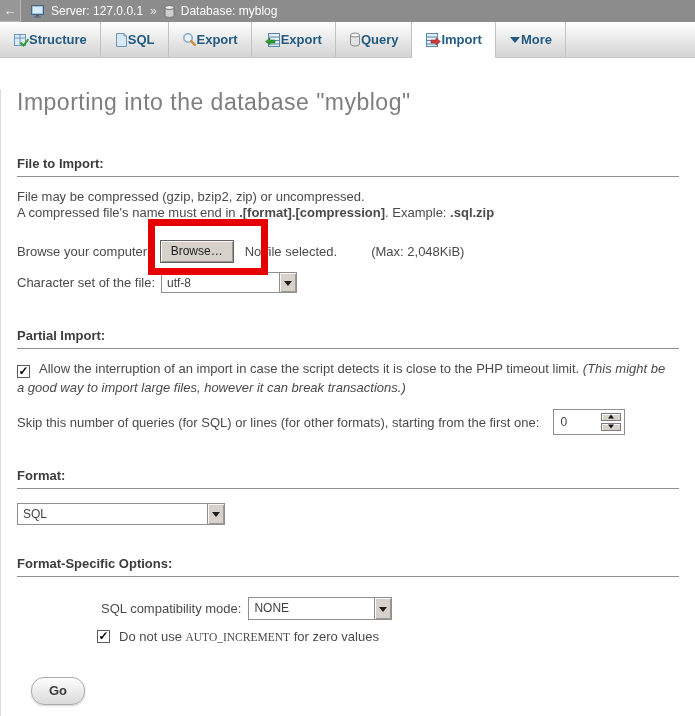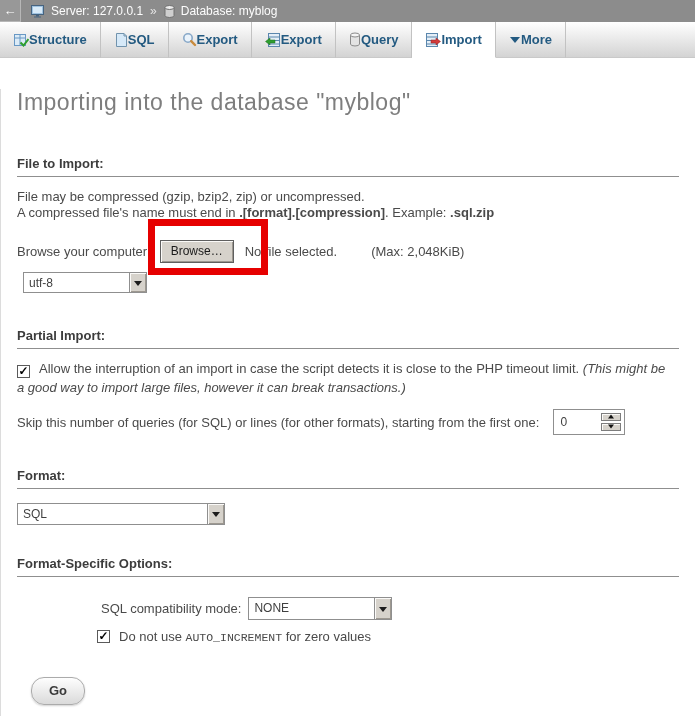--- a/index.html
+++ b/index.html
@@ -42,21 +42,21 @@
 
   .win-btn { font-family:"Liberation Sans",sans-serif; font-size:12px; color:#1a1a1a; background:#d6d2cb; border:1px solid #5f5f5f; box-shadow: inset 1px 1px 0 #fbfaf8, inset -1px -1px 0 #9d9890; padding:3px 10px 4px; margin-left:9px; cursor:pointer; }
   .nofile { margin-left:11px; }
   .maxnote { margin-left:34px; }
 
   
   .select { display:inline-flex; align-items:stretch; border:1px solid #8f8f8f; background:#fff; height:21px; cursor:pointer; }
   .select .val { flex:1; font-size:12px; color:#3f3f3f; padding:3px 5px 0; white-space:nowrap; overflow:hidden; }
   .select .arrow-btn { width:17px; background:#d6d2cb; border-left:1px solid #8f8f8f; box-shadow: inset 1px 1px 0 #fbfaf8, inset -1px -1px 0 #9d9890; display:flex; align-items:center; justify-content:center; }
   .select .arrow-btn::after { content:""; width:0; height:0; border:4px solid transparent; border-top:5px solid #1d1d1d; margin-top:5px; }
-  .sel-charset { width:124px; margin-left:6px; }
+  .sel-charset { width:136px; margin-left:6px; }
   .sel-format { width:208px; height:22px; margin-top:14px; }
   .sel-compat { width:144px; height:23px; margin-left:7px; }
 
   
   .cbx { display:inline-block; width:13px; height:13px; background:#fff; border:1px solid #5a5a5a; font-size:12px; font-weight:bold; line-height:11px; text-align:center; color:#000; vertical-align:-2px; cursor:pointer; flex:0 0 13px; }
 
   .allow-para { margin-top:10px; font-size:13px; color:#4a4a4a; line-height:19px; padding-right:6px; }
   .allow-para .cbx { margin-right:9px; }
 
   .skip-row { margin-top:12px; }
@@ -64,21 +64,21 @@
   .spinner .spin-val { flex:1; font-size:12px; color:#3f3f3f; padding:5px 0 0 6px; }
   .spin-btns { width:26px; display:flex; flex-direction:column; gap:2px; padding:3px 3px; }
   .spin-b { flex:1; background:#d6d2cb; border:1px solid #7d7d7d; box-shadow: inset 1px 1px 0 #fbfaf8; position:relative; cursor:pointer; }
   .spin-b::after { content:""; position:absolute; left:50%; top:50%; transform:translate(-50%,-50%); width:0; height:0; border:3px solid transparent; }
   .spin-up::after { border-bottom:4px solid #111; margin-top:-2px; }
   .spin-down::after { border-top:4px solid #111; margin-top:1px; }
 
   .compat-row { margin-top:20px; padding-left:84px; }
   .zero-row { margin-top:9px; padding-left:80px; font-size:13px; color:#4a4a4a; display:flex; align-items:center; }
   .zero-row .cbx { margin-right:9px; }
-  .mono { font-family:Liberation Mono, monospace; font-size:11.5px; }
+  .mono { font-family:Liberation Serif, serif; font-size:11.5px; }
 
   .go-btn { margin:33px 0 0 14px; display:inline-block; padding:5px 17px 6px; border:1px solid #ababab; border-radius:13px; background:linear-gradient(to bottom,#fefefe,#dadada); font-size:13px; font-weight:bold; color:#3a3a3a; box-shadow:0 1px 2px rgba(0,0,0,0.18); cursor:pointer; }
 
   
   .highlight-rect { position:absolute; left:148px; top:219px; width:120px; height:56px; border:7px solid #e60000; z-index:9; pointer-events:none; }
 </style>
 </head>
 <body>
 
 <div class="screen">
@@ -193,20 +193,21 @@
     </div>
 
     <div class="row browse-row">
       <span>Browse your computer:</span>
       <button class="win-btn">Browse…</button>
       <span class="nofile">No file selected.</span>
       <span class="maxnote">(Max: 2,048KiB)</span>
     </div>
 
     <div class="row charset-row">
+      <span>Character set of the file:</span>
       <span class="select sel-charset">
         <span class="val">utf-8</span>
         <span class="arrow-btn"></span>
       </span>
     </div>
 
     
     <div class="legend mt-pi">Partial Import:</div>
 
     <div class="allow-para">

